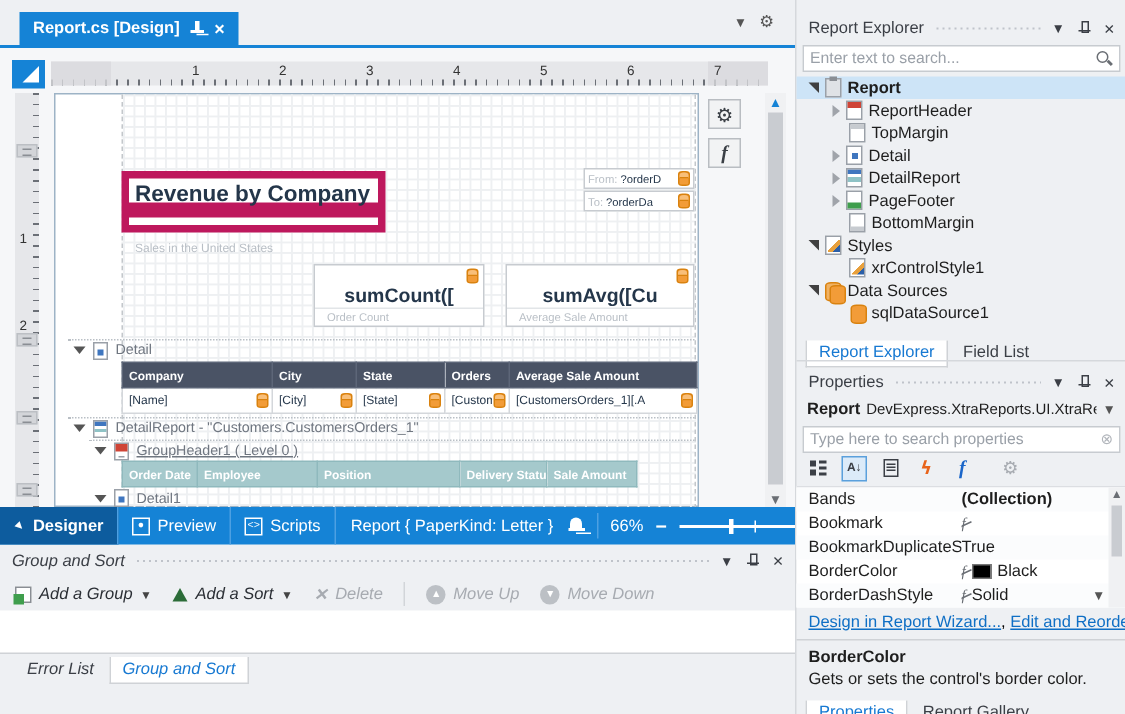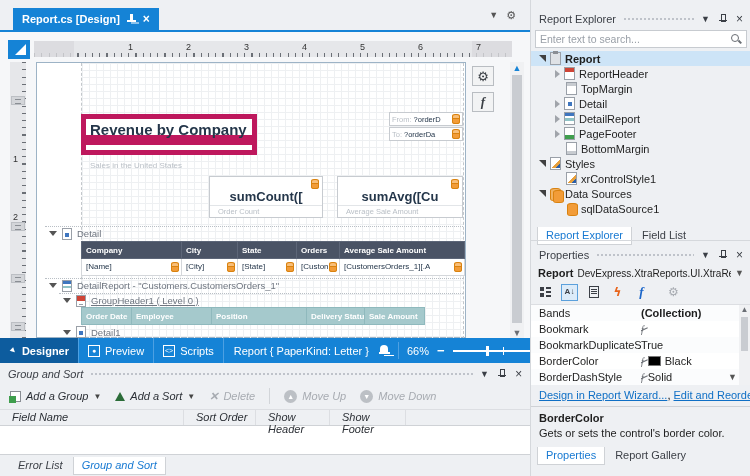--- a/index.html
+++ b/index.html
@@ -444,26 +444,20 @@
         <span class="gs-sep"></span>
         <span class="gs-btn disabled">
           <span class="circle-arrow">▲</span>
           <span>Move Up</span>
         </span>
         <span class="gs-btn disabled">
           <span class="circle-arrow">▼</span>
           <span>Move Down</span>
         </span>
       </div>
-      <div class="gs-cols">
-        <div class="gs-col" style="width:184px;">Field Name</div>
-        <div class="gs-col" style="width:72px;">Sort Order</div>
-        <div class="gs-col" style="width:74px;">Show Header</div>
-        <div class="gs-col" style="width:76px;">Show Footer</div>
-      </div>
       <div class="gs-empty"></div>
       <div class="bottom-tabs">
         <span class="btab">Error List</span>
         <span class="btab active">Group and Sort</span>
       </div>
     </div>
   </div>
 
   <div class="right-col">
 
@@ -551,20 +545,24 @@
         <span class="head-icons">
           <span class="chev">▼</span>
           <span class="pin-ic"></span>
           <span class="close-ic">×</span>
         </span>
       </div>
       <div class="obj-row">
         <span class="obj-name">Report</span>
         <span class="obj-type">DevExpress.XtraReports.UI.XtraReport</span>
         <span class="chev" style="color:#555;">▼</span>
+      </div>
+      <div class="search-box">
+        <input placeholder="Type here to search properties" style="">
+        <span style="color:#b0b4ba; font-size:10px; margin-right:4px;">⊗</span>
       </div>
       <div class="props-toolbar">
         <span class="pt-ic">
             <span class="grid-ic"></span>
           </span>
         <span class="pt-ic sel">
             <span class="az">A</span>
           </span>
         <span class="pt-ic">
             <span class="ppage-ic"></span>

